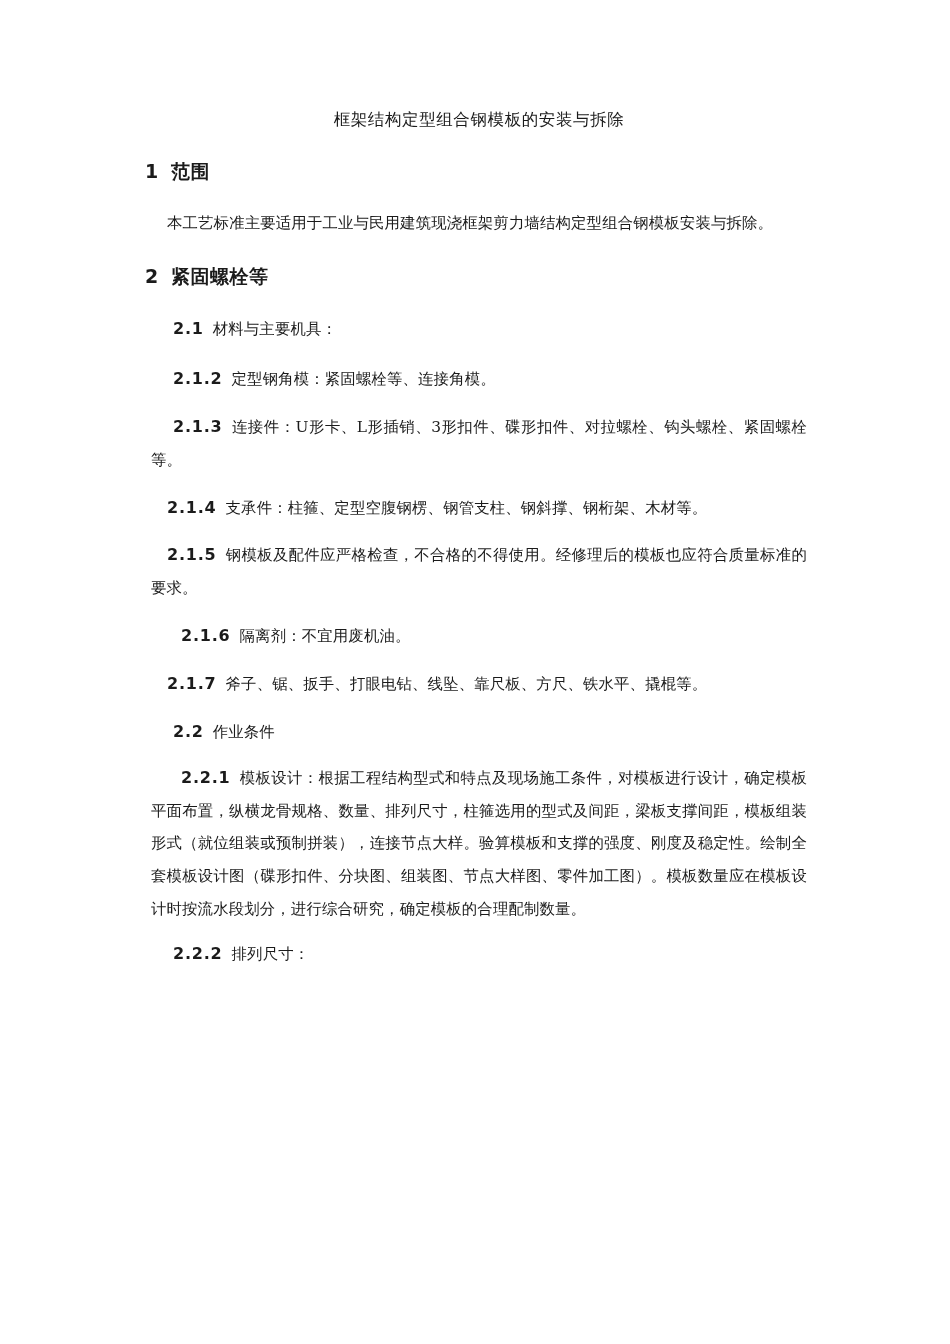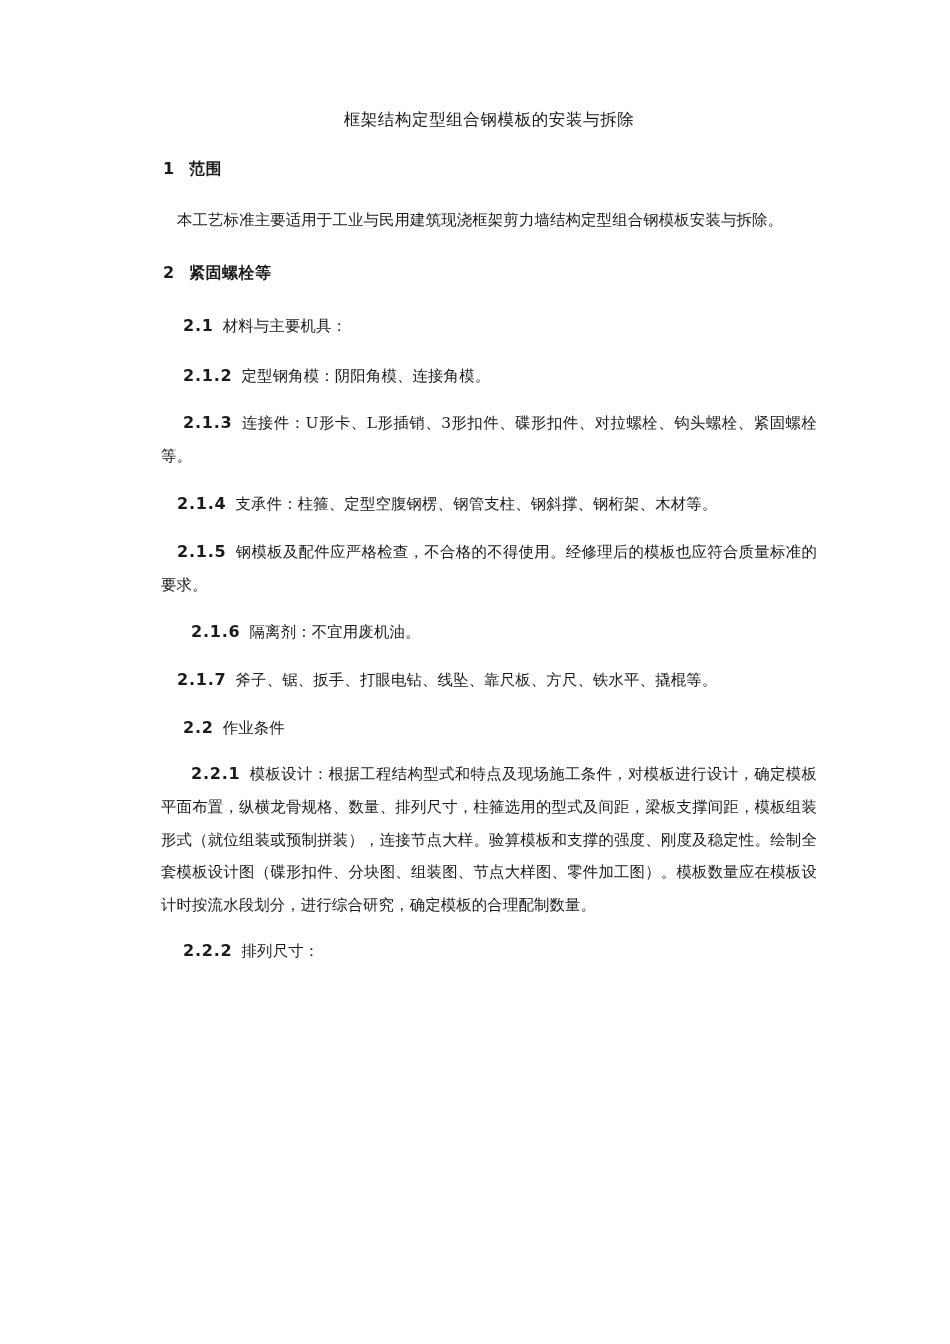--- a/index.html
+++ b/index.html
@@ -14,43 +14,43 @@
     height: 1344px;
     background: #ffffff;
     margin: 0 auto;
     overflow: hidden;
     font-family: "DejaVu Serif", "Liberation Serif", serif;
     color: #1b1b1b;
     -webkit-font-smoothing: antialiased;
   }
   .content {
     position: absolute;
-    left: 155px;
+    left: 145px;
     top: 108px;
     width: 668px;
   }
 
   
   .doc-title {
     text-align: center;
     font-size: 16.5px;
     font-weight: 400;
     letter-spacing: 0.6px;
     line-height: 1.5;
     margin: 0 0 14px 0;
     font-family: "DejaVu Serif", "Liberation Serif", serif;
   }
 
   
   .section-heading {
-    font-size: 16px;
+    font-size: 19px;
     font-weight: 700;
     letter-spacing: 0.5px;
     line-height: 1.6;
-    margin: 8px;
+    margin: 0;
     padding: 9px 0 9px 0;
     font-family: "DejaVu Sans", "Liberation Sans", sans-serif;
   }
   .section-heading .num {
     display: inline-block;
     min-width: 26px;
   }
 
   
   .para {
@@ -96,21 +96,21 @@
     <div class="section-heading">
       <span class="num">2</span><span>紧固螺栓等</span>
     </div>
 
     <div class="para indent-2">
       <span class="num">2.1</span><span class="sp-after-num"></span><span>材料与主要机具：</span>
     </div>
 
 
     <div class="para indent-2 gap-sm">
-      <span class="num">2.1.2</span><span class="sp-after-num"></span><span>定型钢角模：阴阳角模、连接角模。</span>
+      <span class="num">2.1.2</span><span class="sp-after-num"></span><span>定型钢角模：紧固螺栓等、连接角模。</span>
     </div>
 
     <div class="para indent-2 gap-sm">
       <span class="num">2.1.3</span><span class="sp-after-num"></span><span>连接件：U形卡、L形插销、3形扣件、碟形扣件、对拉螺栓、钩头螺栓、紧固螺栓等。</span>
     </div>
 
     <div class="para indent-1 gap-sm">
       <span class="num">2.1.4</span><span class="sp-after-num"></span><span>支承件：柱箍、定型空腹钢楞、钢管支柱、钢斜撑、钢桁架、木材等。</span>
     </div>
 

